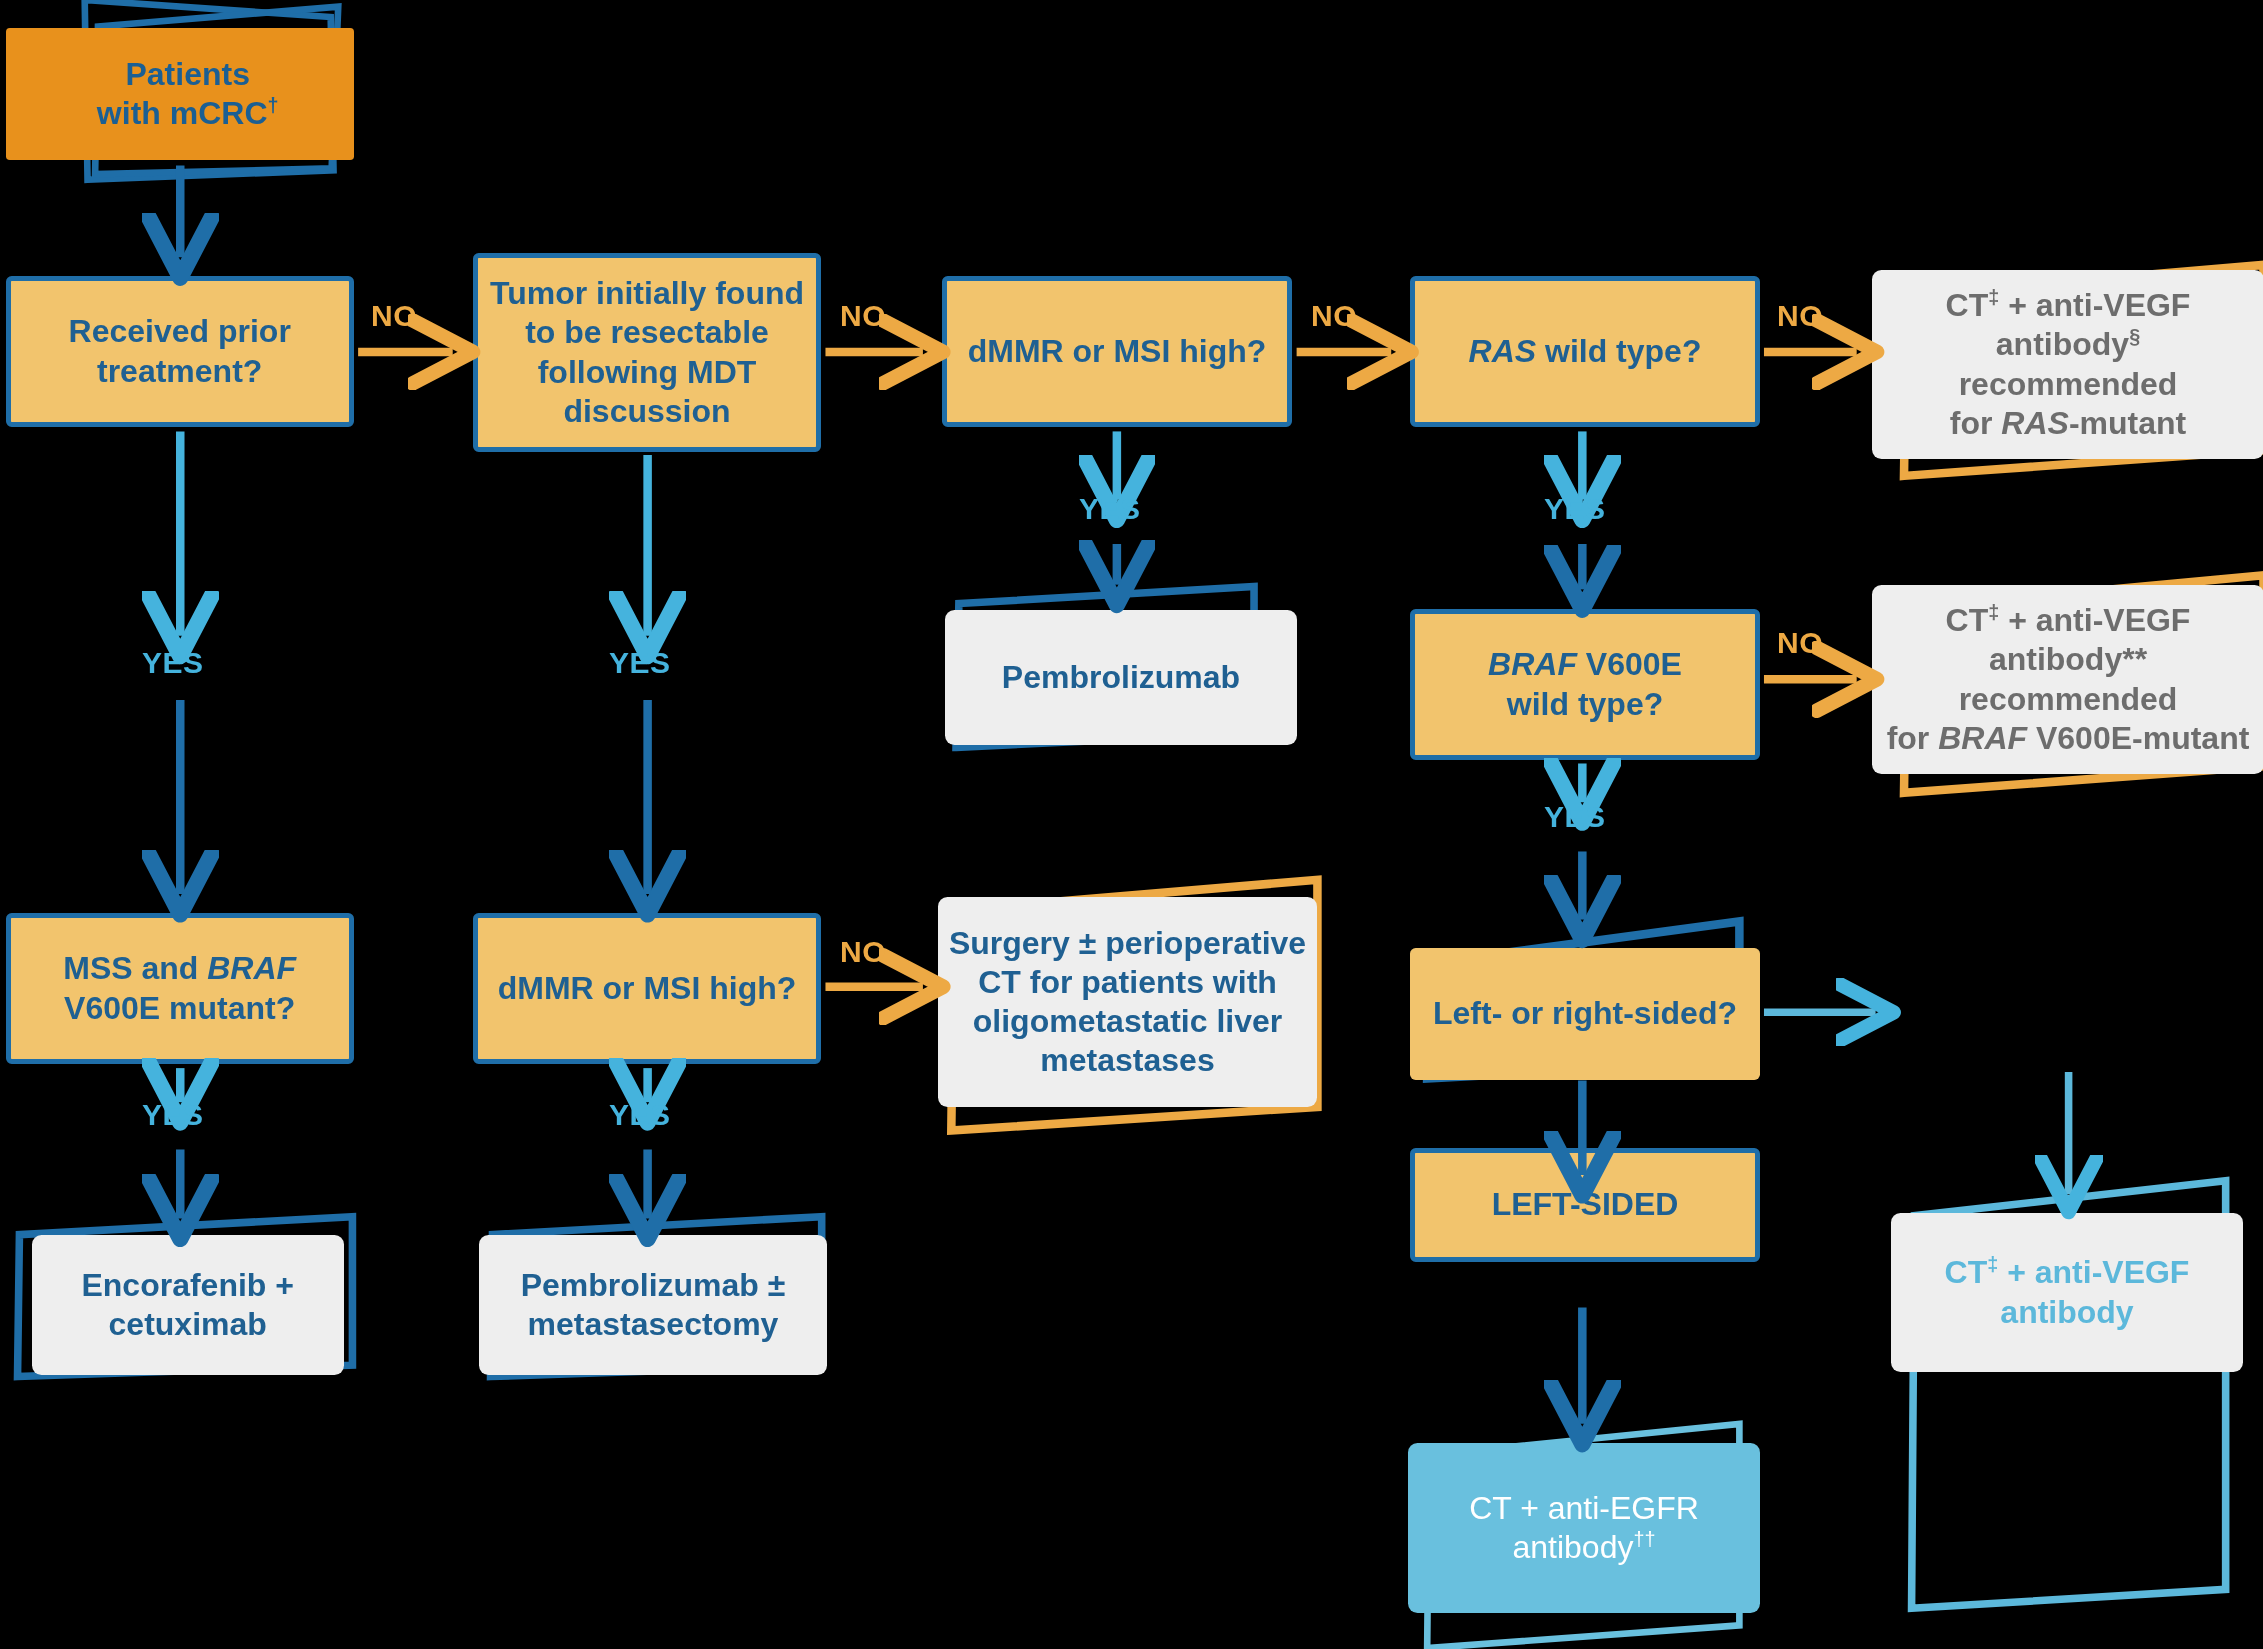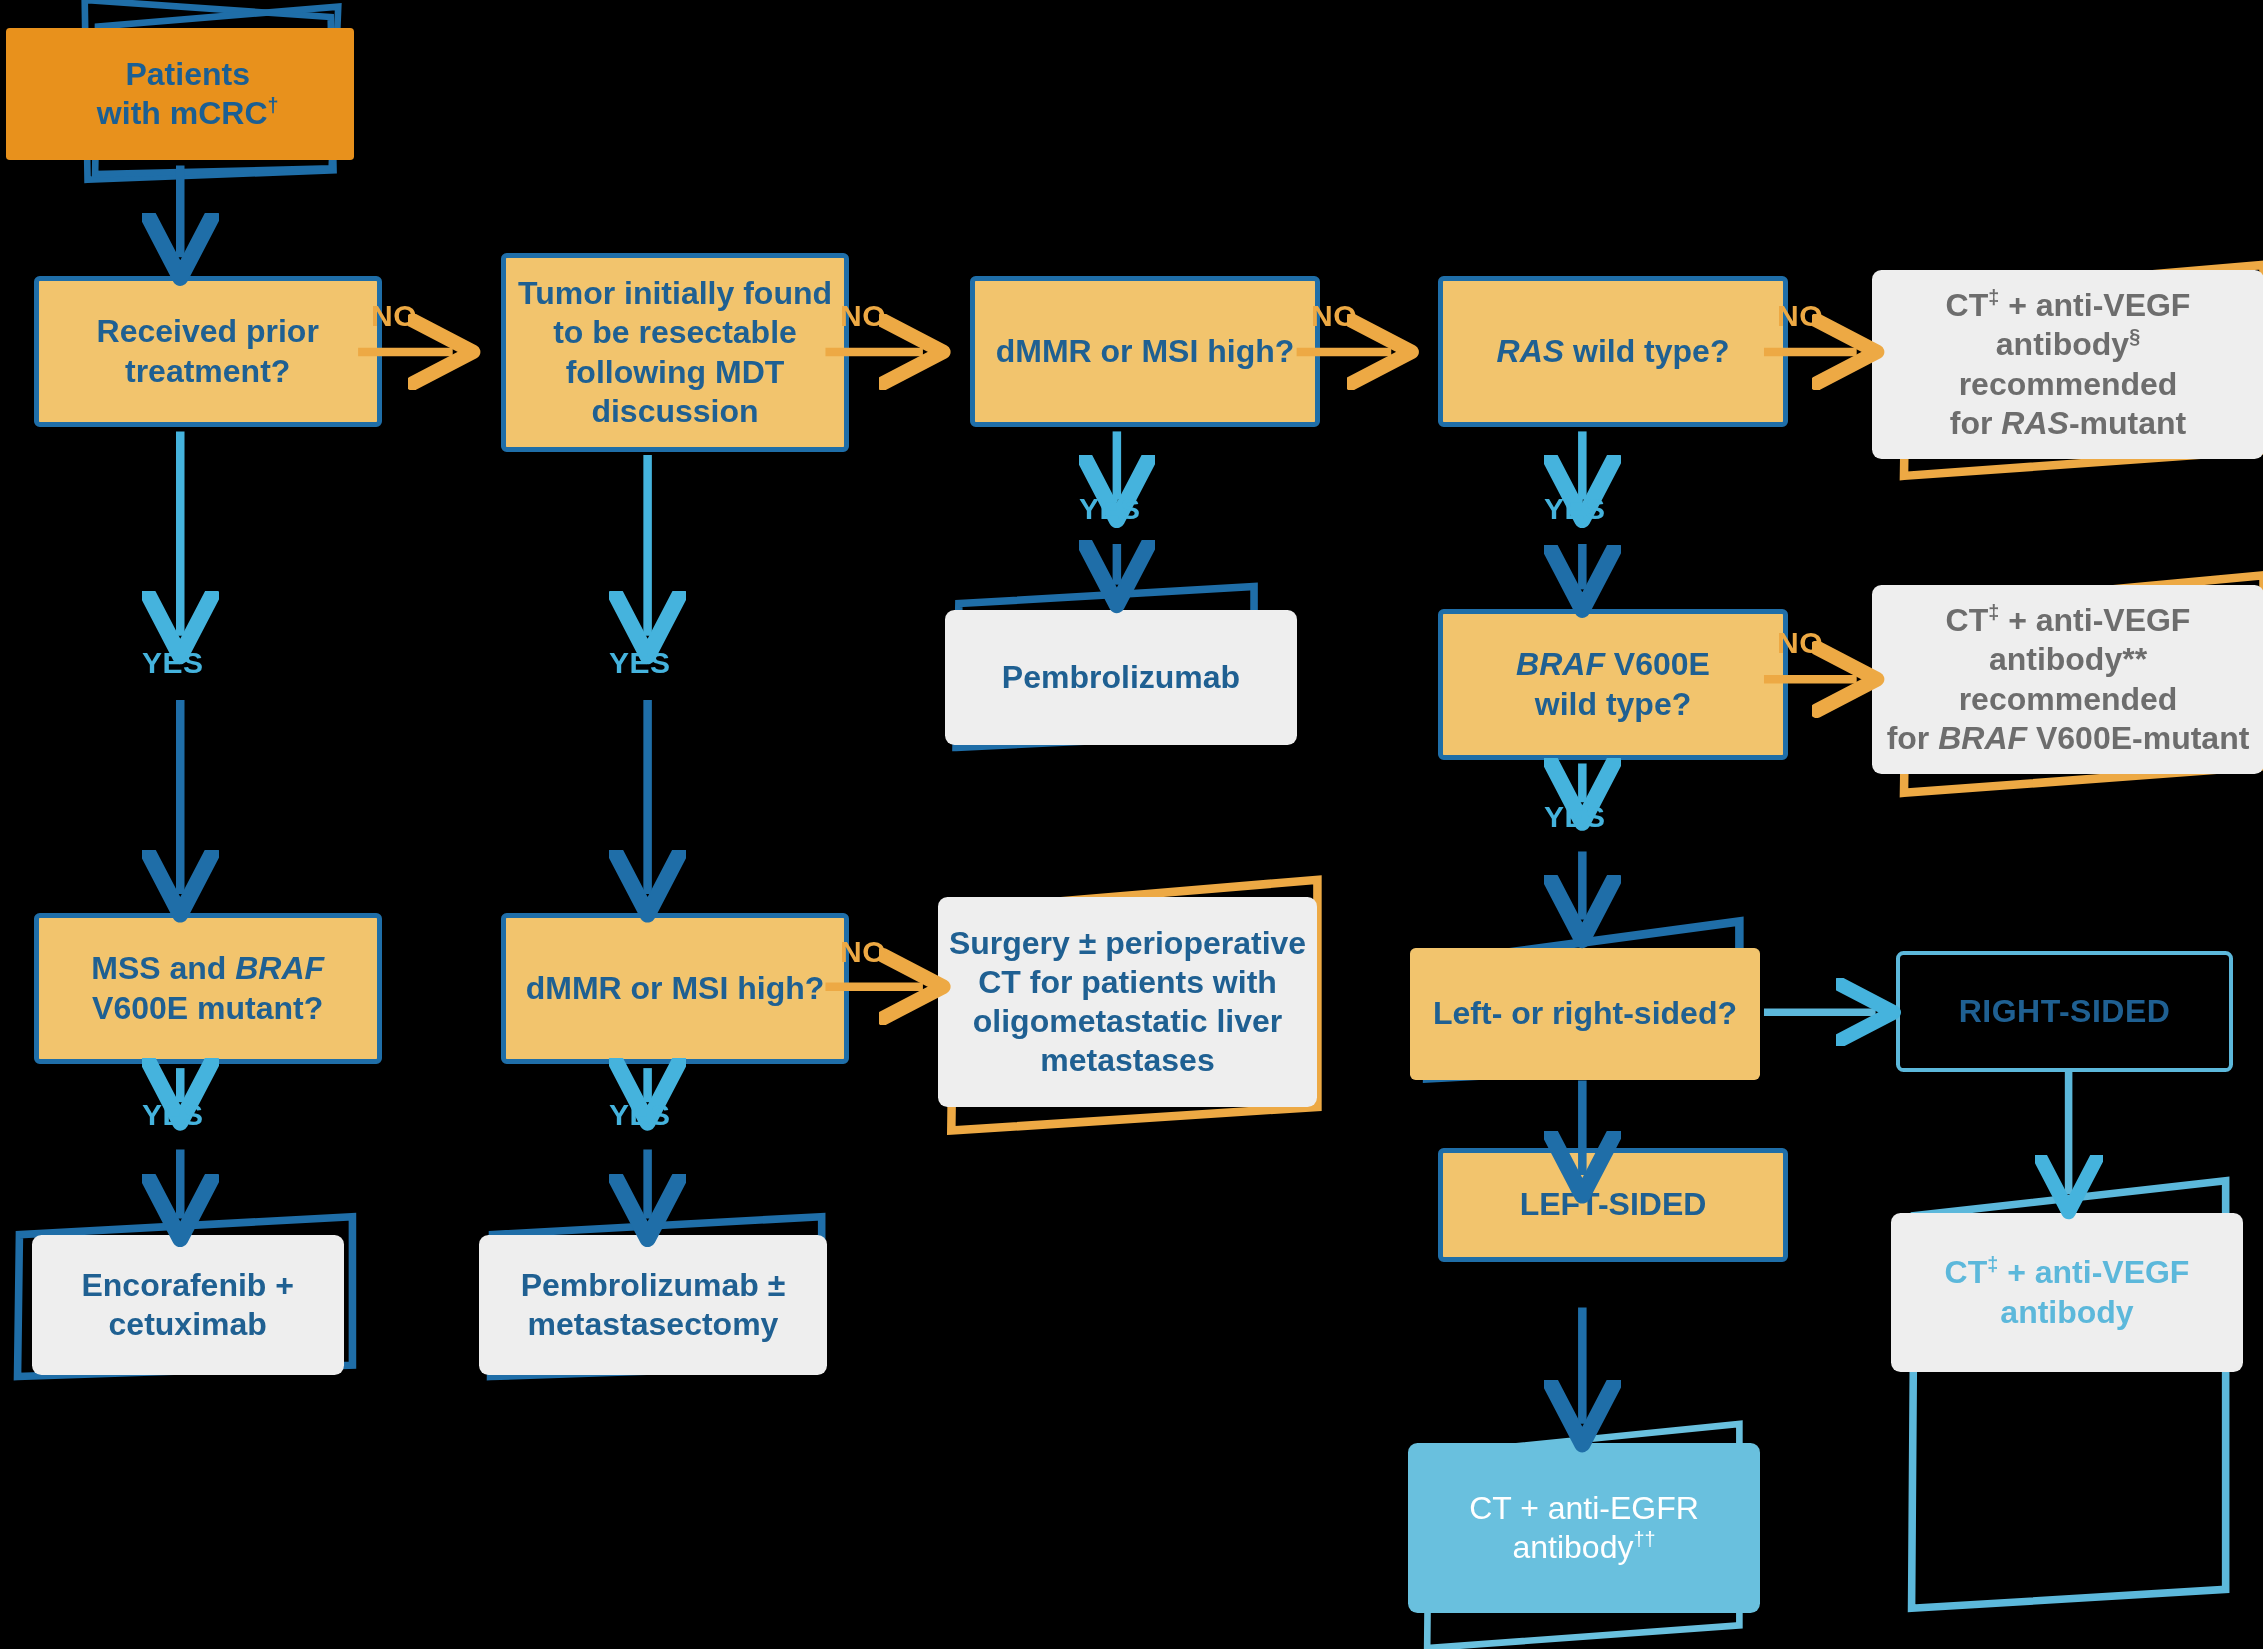--- a/index.html
+++ b/index.html
@@ -9,21 +9,21 @@
   }
   .stage{position:absolute;left:0;top:0;width:2264px;height:1649px;}
   svg.layer{position:absolute;left:0;top:0;width:2264px;height:1649px;pointer-events:none;}
 
   .node{position:absolute;box-sizing:border-box;display:flex;align-items:center;justify-content:center;text-align:center;}
   .node .txt{display:block;width:100%;line-height:1.22;}
 
   
   .decision{
     background:#f2c46d;border:5.7px solid #1f6ea8;border-radius:5.7px;
-    color:#1f6092;font-weight:700;font-size:32px;margin-left:28px;
+    color:#1f6092;font-weight:700;font-size:32px;
   }
   
   .start{
     background:#e8911c;border-radius:3.8px;color:#1b5f93;font-weight:700;font-size:32px;
   }
   
   .outcome{
     background:#eeeeee;border-radius:9.5px;font-weight:700;font-size:32px;color:#1f6092;
   }
   .outcome.gray-txt{color:#6d6d6d;font-weight:700;}
@@ -172,23 +172,20 @@
       <span>CT for patients with</span><br>
       <span>oligometastatic liver</span><br>
       <span>metastases</span>
     </span>
   </div>
 
   <div class="node tan-plain" style="left:1410px;top:948px;width:350px;height:132px;">
     <span class="txt">Left- or right-sided?</span>
   </div>
 
-  <div class="node hollow" style="left:1896px;top:951px;width:337px;height:121px;">
-    <span class="txt">RIGHT-SIDED</span>
-  </div>
 
   <div class="node outcome" style="left:5.7px;top:1235px;width:312px;height:140px;margin-left:26px;">
     <span class="txt">
       <span>Encorafenib +</span><br>
       <span>cetuximab</span>
     </span>
   </div>
 
   <div class="node outcome" style="left:479px;top:1235px;width:348px;height:140px;">
     <span class="txt">

